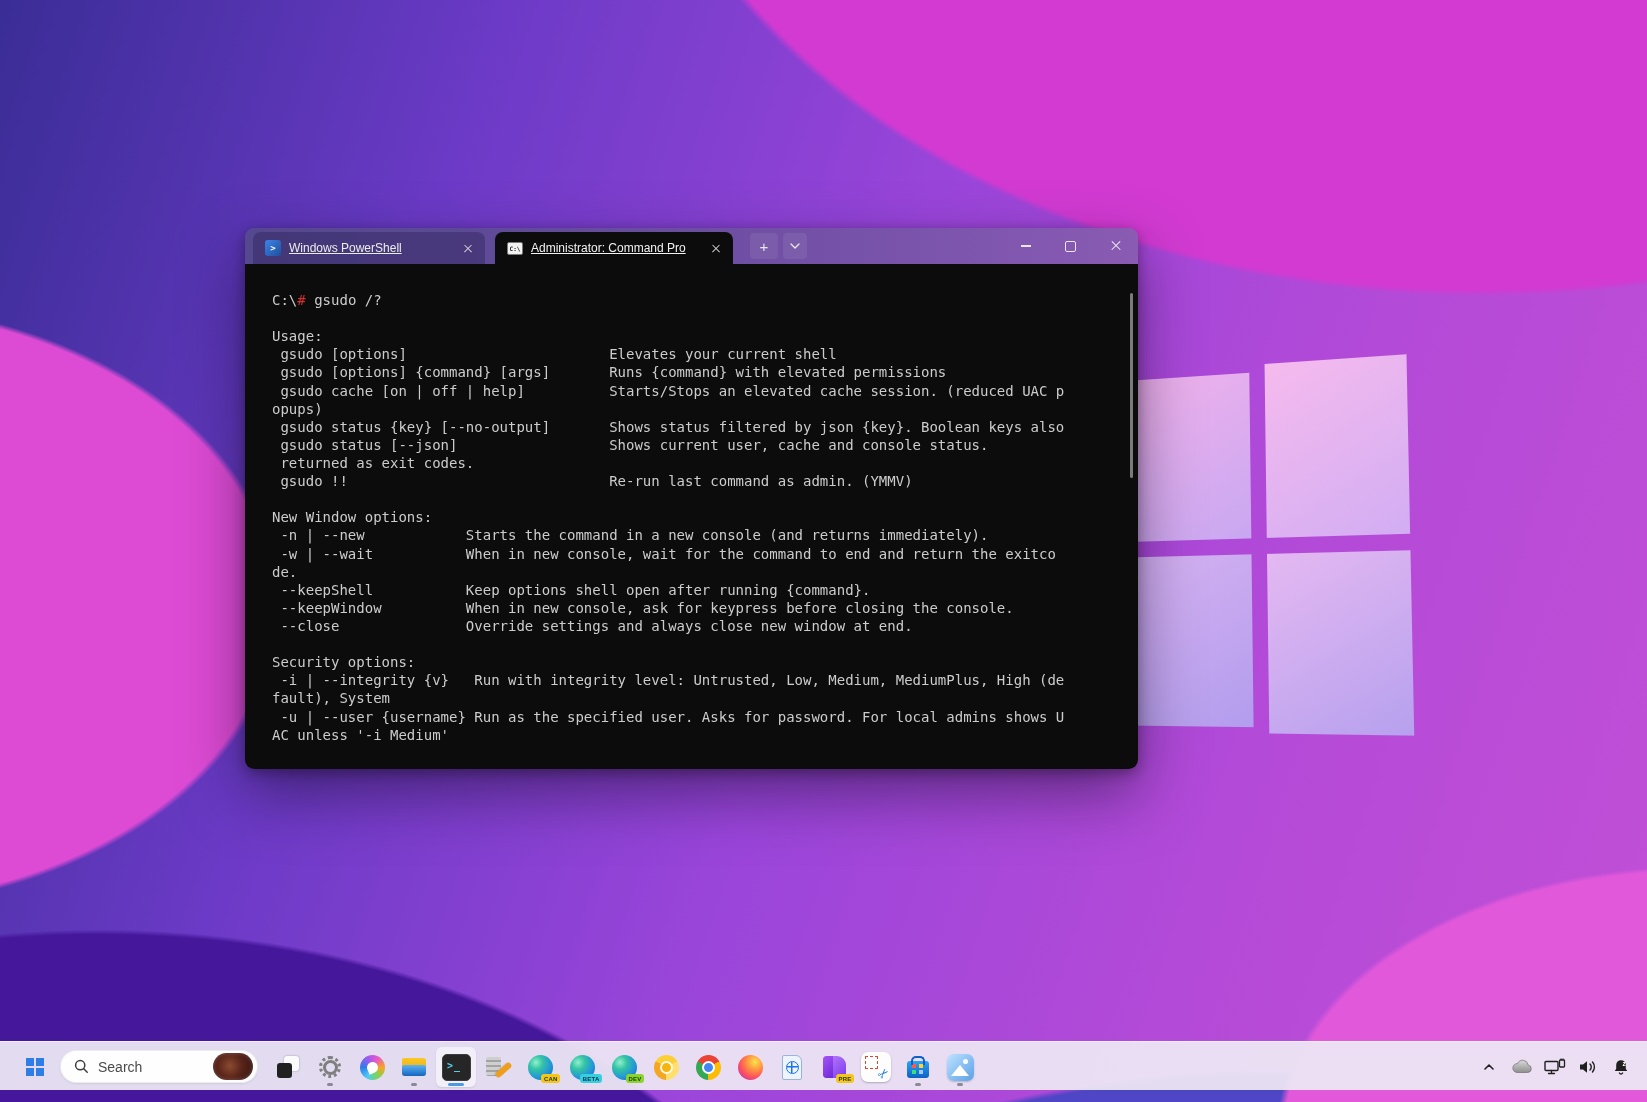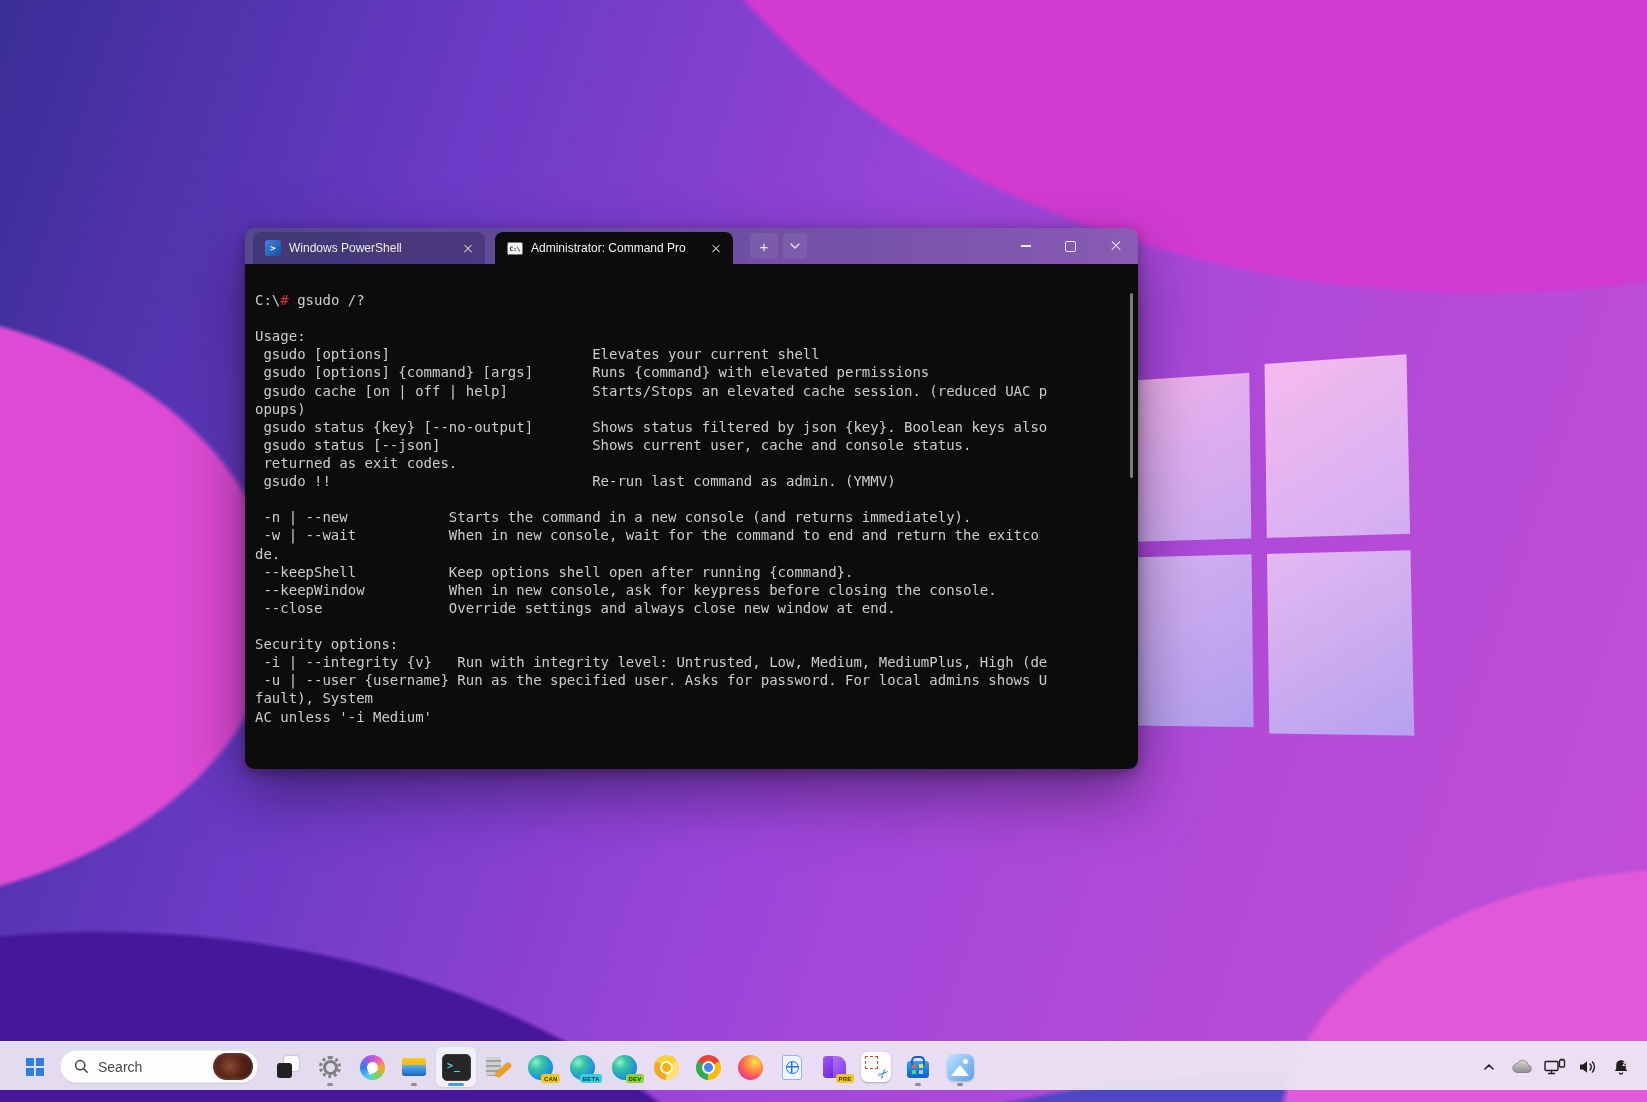--- a/index.html
+++ b/index.html
@@ -40,21 +40,21 @@
     background:linear-gradient(90deg,#54488e 0%,#5d4a96 25%,#6f4fa3 55%,#7d55ad 80%,#8a5bb3 100%);
     border-radius:9px 9px 0 0;
   }
   .tab {
     position:absolute; top:4px; height:32px; border-radius:8px 8px 0 0;
     display:flex; align-items:center; gap:8px; padding:0 10px 0 12px;
     font-size:12px; color:#ececec;
   }
   .tab.inactive { left:8px; width:232px; background:rgba(30,22,70,.32); }
   .tab.active   { left:250px; width:238px; background:#0c0c0c; color:#f2f2f2; }
-  .tab-title { flex:1 1 auto; white-space:nowrap; overflow:hidden; }
+  .tab-title { flex:1 1 auto; white-space:nowrap; overflow:hidden;text-decoration:underline; }
   .tab-close { position:relative; width:14px; height:14px; flex:0 0 auto; border-radius:3px; }
   .tab-close::before, .tab-close::after {
     content:""; position:absolute; left:2px; top:6.5px; width:10px; height:1.2px; background:#cfcfcf;
   }
   .tab-close::before { transform:rotate(45deg); }
   .tab-close::after  { transform:rotate(-45deg); }
 
   .ps-icon {
     width:16px; height:16px; flex:0 0 auto; border-radius:3px;
     background:linear-gradient(135deg,#3f83e8,#1c4f9e);
@@ -86,21 +86,21 @@
   .ctl-close::before { transform:rotate(45deg); }
   .ctl-close::after  { transform:rotate(-45deg); }
 
   .term-content {
     position:absolute; left:0; top:36px; width:100%; height:505px;
     background:#0c0c0c; border-radius:0 0 9px 9px;
     padding:27px 12px 0 10px; overflow:hidden;
     font-family:"DejaVu Sans Mono","Liberation Mono",monospace;
     font-size:14px; color:#cccccc;
   }
-  .term-line { height:18.12px; line-height:18.12px; white-space:pre; }
+  .term-line { height:18.12px; line-height:18.12px; white-space:pre;margin-left:17px; }
   .term-line .hash { color:#cd3131; }
   .scrollbar-thumb {
     position:absolute; right:5px; top:29px; width:3px; height:185px;
     background:#8f8f8f; border-radius:2px; opacity:.85;
   }
 
   
   .taskbar {
     position:absolute; left:0; bottom:12px; width:100%; height:49px;
     background:rgba(236,230,244,.95);
@@ -256,31 +256,32 @@
           <div class="term-line">Usage:</div>
           <div class="term-line"> gsudo [options]                        Elevates your current shell</div>
           <div class="term-line"> gsudo [options] {command} [args]       Runs {command} with elevated permissions</div>
           <div class="term-line"> gsudo cache [on | off | help]          Starts/Stops an elevated cache session. (reduced UAC p</div>
           <div class="term-line">opups)</div>
           <div class="term-line"> gsudo status {key} [--no-output]       Shows status filtered by json {key}. Boolean keys also</div>
           <div class="term-line"> gsudo status [--json]                  Shows current user, cache and console status.</div>
           <div class="term-line"> returned as exit codes.</div>
           <div class="term-line"> gsudo !!                               Re-run last command as admin. (YMMV)</div>
           <div class="term-line"> </div>
+          <div class="term-line">New Window options:</div>
           <div class="term-line"> -n | --new            Starts the command in a new console (and returns immediately).</div>
           <div class="term-line"> -w | --wait           When in new console, wait for the command to end and return the exitco</div>
           <div class="term-line">de.</div>
           <div class="term-line"> --keepShell           Keep options shell open after running {command}.</div>
           <div class="term-line"> --keepWindow          When in new console, ask for keypress before closing the console.</div>
           <div class="term-line"> --close               Override settings and always close new window at end.</div>
           <div class="term-line"> </div>
           <div class="term-line">Security options:</div>
           <div class="term-line"> -i | --integrity {v}   Run with integrity level: Untrusted, Low, Medium, MediumPlus, High (de</div>
+          <div class="term-line">fault), System</div>
           <div class="term-line"> -u | --user {username} Run as the specified user. Asks for password. For local admins shows U</div>
-          <div class="term-line">fault), System</div>
           <div class="term-line">AC unless '-i Medium'</div>
         </div>
       <div class="scrollbar-thumb"></div>
     </div>
   </div>
 
   <div class="taskbar">
     <div class="start-btn">
       <div class="start-logo"></div>
     </div>

